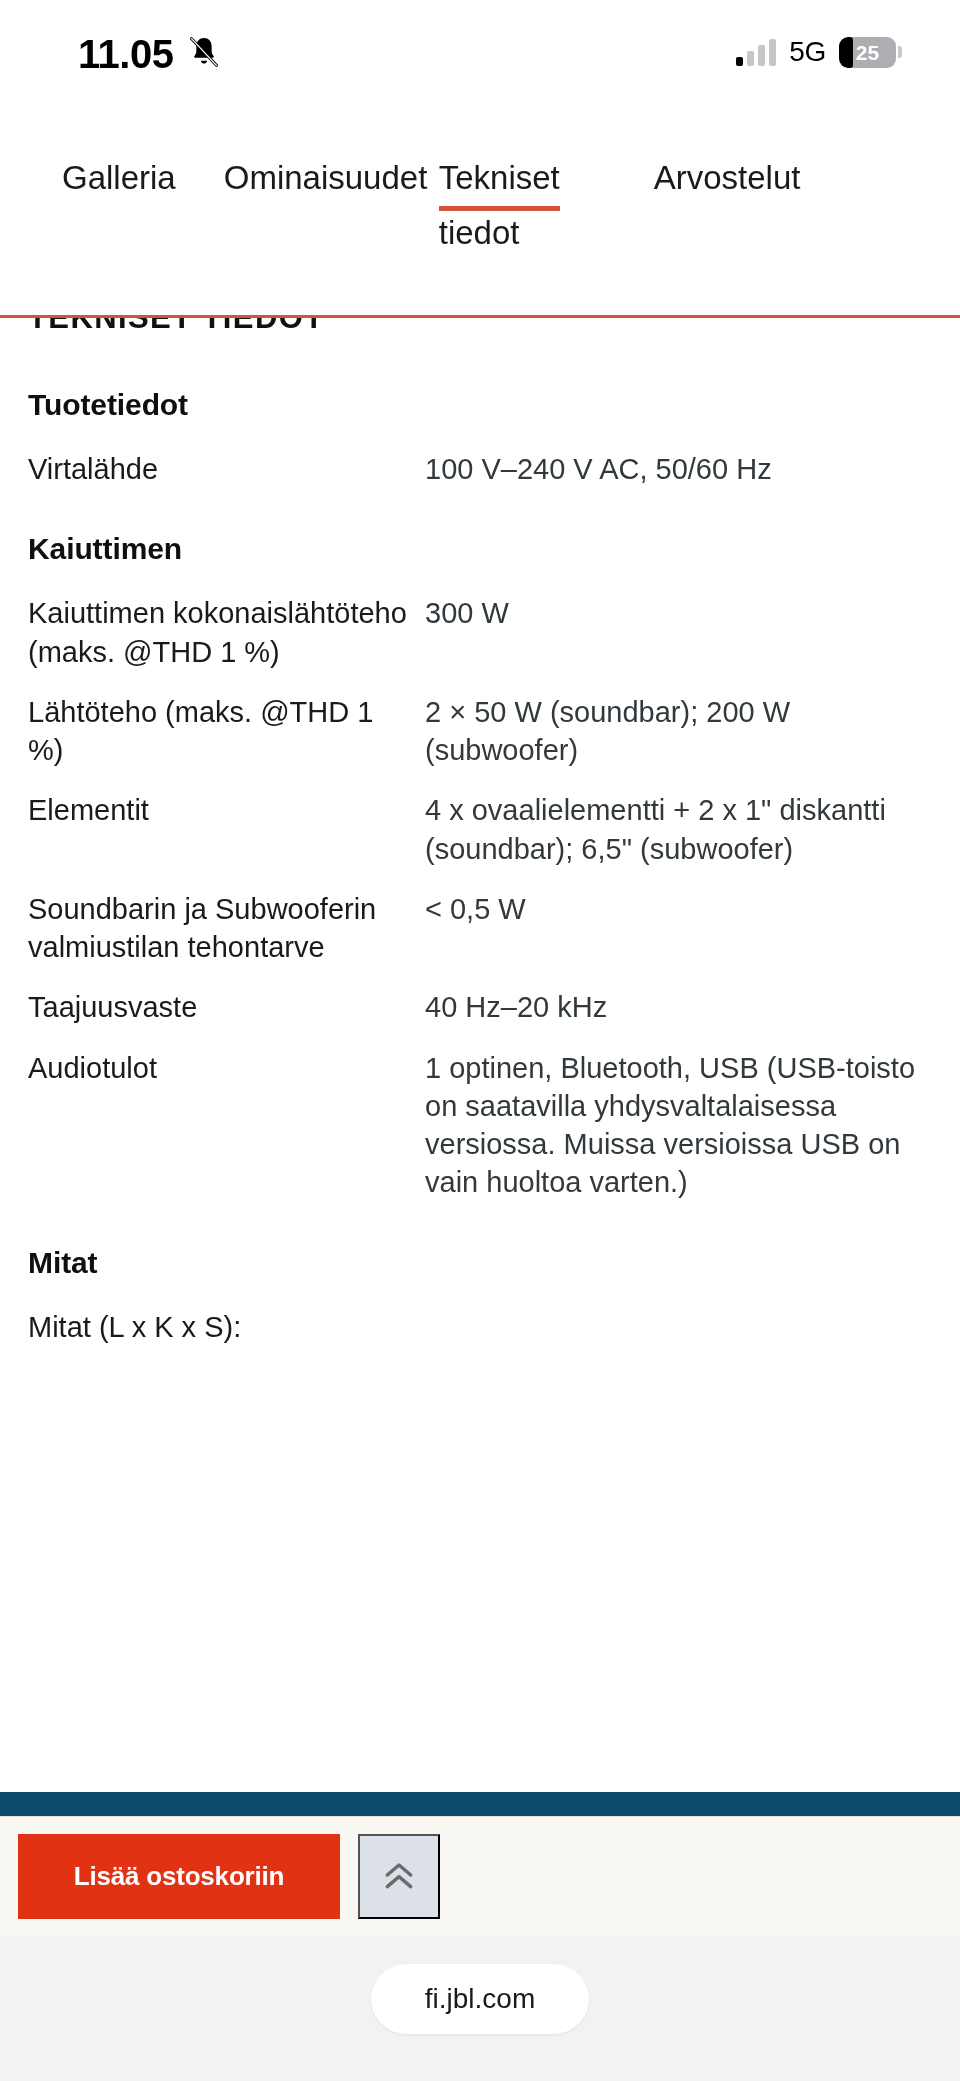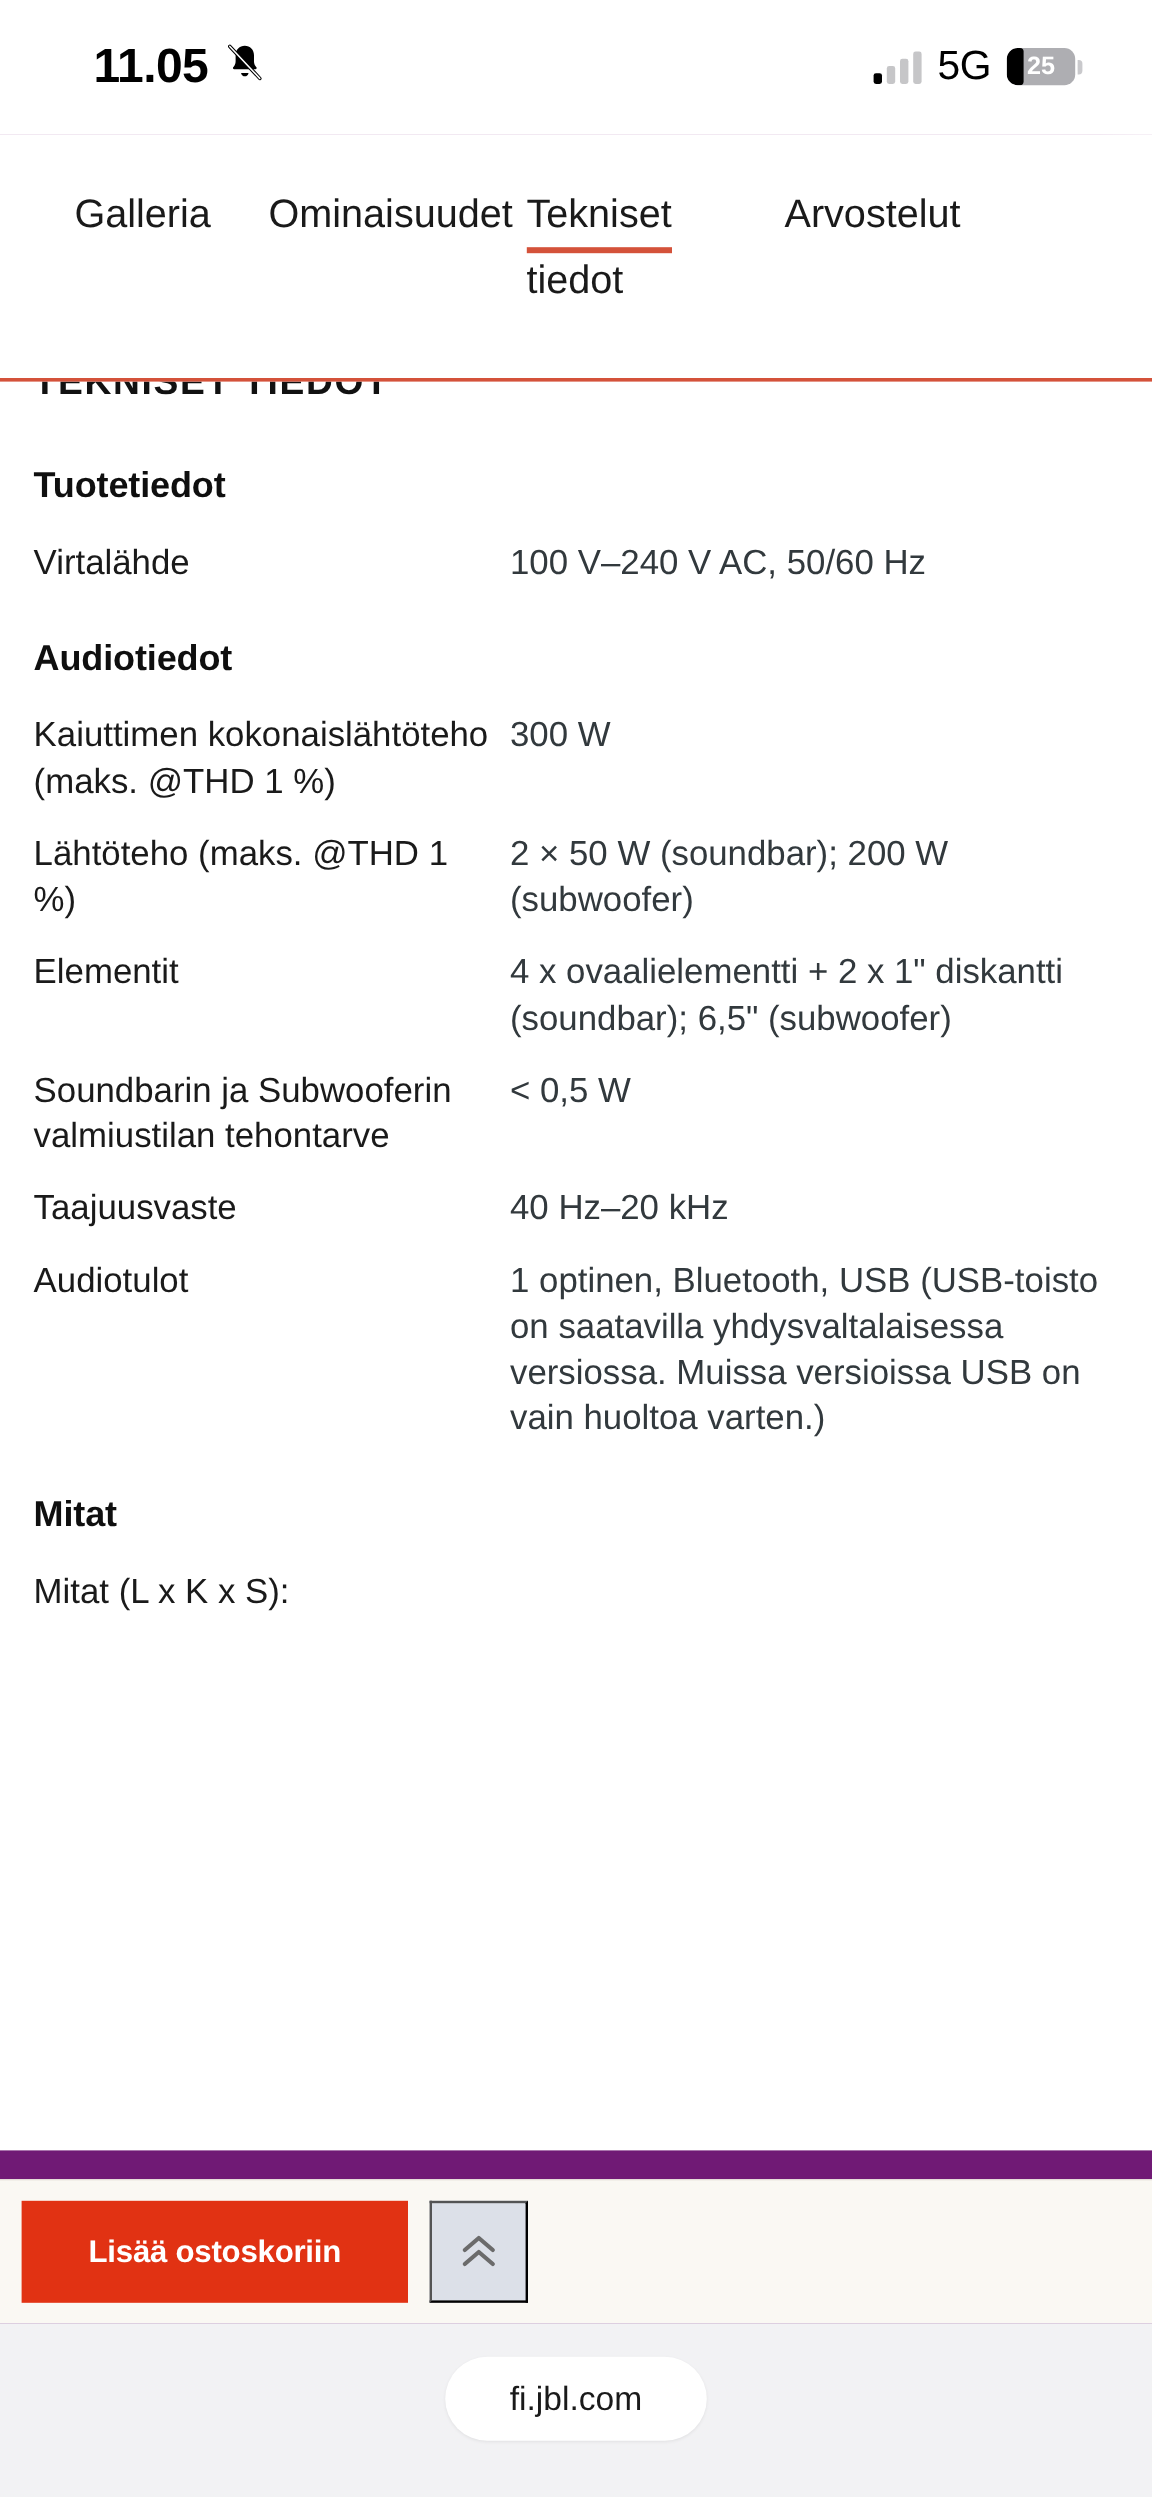--- a/index.html
+++ b/index.html
@@ -9,21 +9,21 @@
     height: 2081px;
     background: #ffffff;
     font-family: "Liberation Sans", sans-serif;
     overflow: hidden;
   }
 
   .device {
     position: relative;
     width: 960px;
     height: 2081px;
-    background: #701a75;
+    background: #0c4a6e;
     overflow: hidden;
   }
 
   
   .status-bar {
     position: relative;
     height: 112px;
     width: 100%;
     background: #ffffff;
   }
@@ -51,21 +51,21 @@
     align-items: center;
     gap: 13px;
   }
   .signal-bars { display: flex; align-items: flex-end; gap: 4px; height: 28px; }
   .signal-bars i { display: block; width: 7px; border-radius: 2px; }
   .signal-bars i:nth-child(1) { height: 9px;  background: #000000; }
   .signal-bars i:nth-child(2) { height: 15px; background: #c6c6c8; }
   .signal-bars i:nth-child(3) { height: 21px; background: #c6c6c8; }
   .signal-bars i:nth-child(4) { height: 27px; background: #c6c6c8; }
   .net-label {
-    font-size: 34px;
+    font-size: 28px;
     font-weight: 500;
     color: #000000;
     letter-spacing: -0.3px;
   }
   .battery {
     position: relative;
     width: 57px;
     height: 31px;
     border-radius: 9px;
     background: #aeaeb2;
@@ -310,21 +310,21 @@
 
     <div>
       <div class="group-heading">Tuotetiedot</div>
       <div class="spec-row">
         <div class="spec-label">Virtalähde</div>
         <div class="spec-value">100 V–240 V AC, 50/60 Hz</div>
       </div>
     </div>
 
     <div>
-      <div class="group-heading spaced">Audiotiedot</div>
+      <div class="group-heading spaced">Kaiuttimen</div>
       <div class="spec-row">
         <div class="spec-label">Kaiuttimen kokonaislähtöteho (maks. @THD 1 %)</div>
         <div class="spec-value">300 W</div>
       </div>
       <div class="spec-row">
         <div class="spec-label">Lähtöteho (maks. @THD 1 %)</div>
         <div class="spec-value">2 × 50 W (soundbar); 200 W (subwoofer)</div>
       </div>
       <div class="spec-row">
         <div class="spec-label">Elementit</div>

